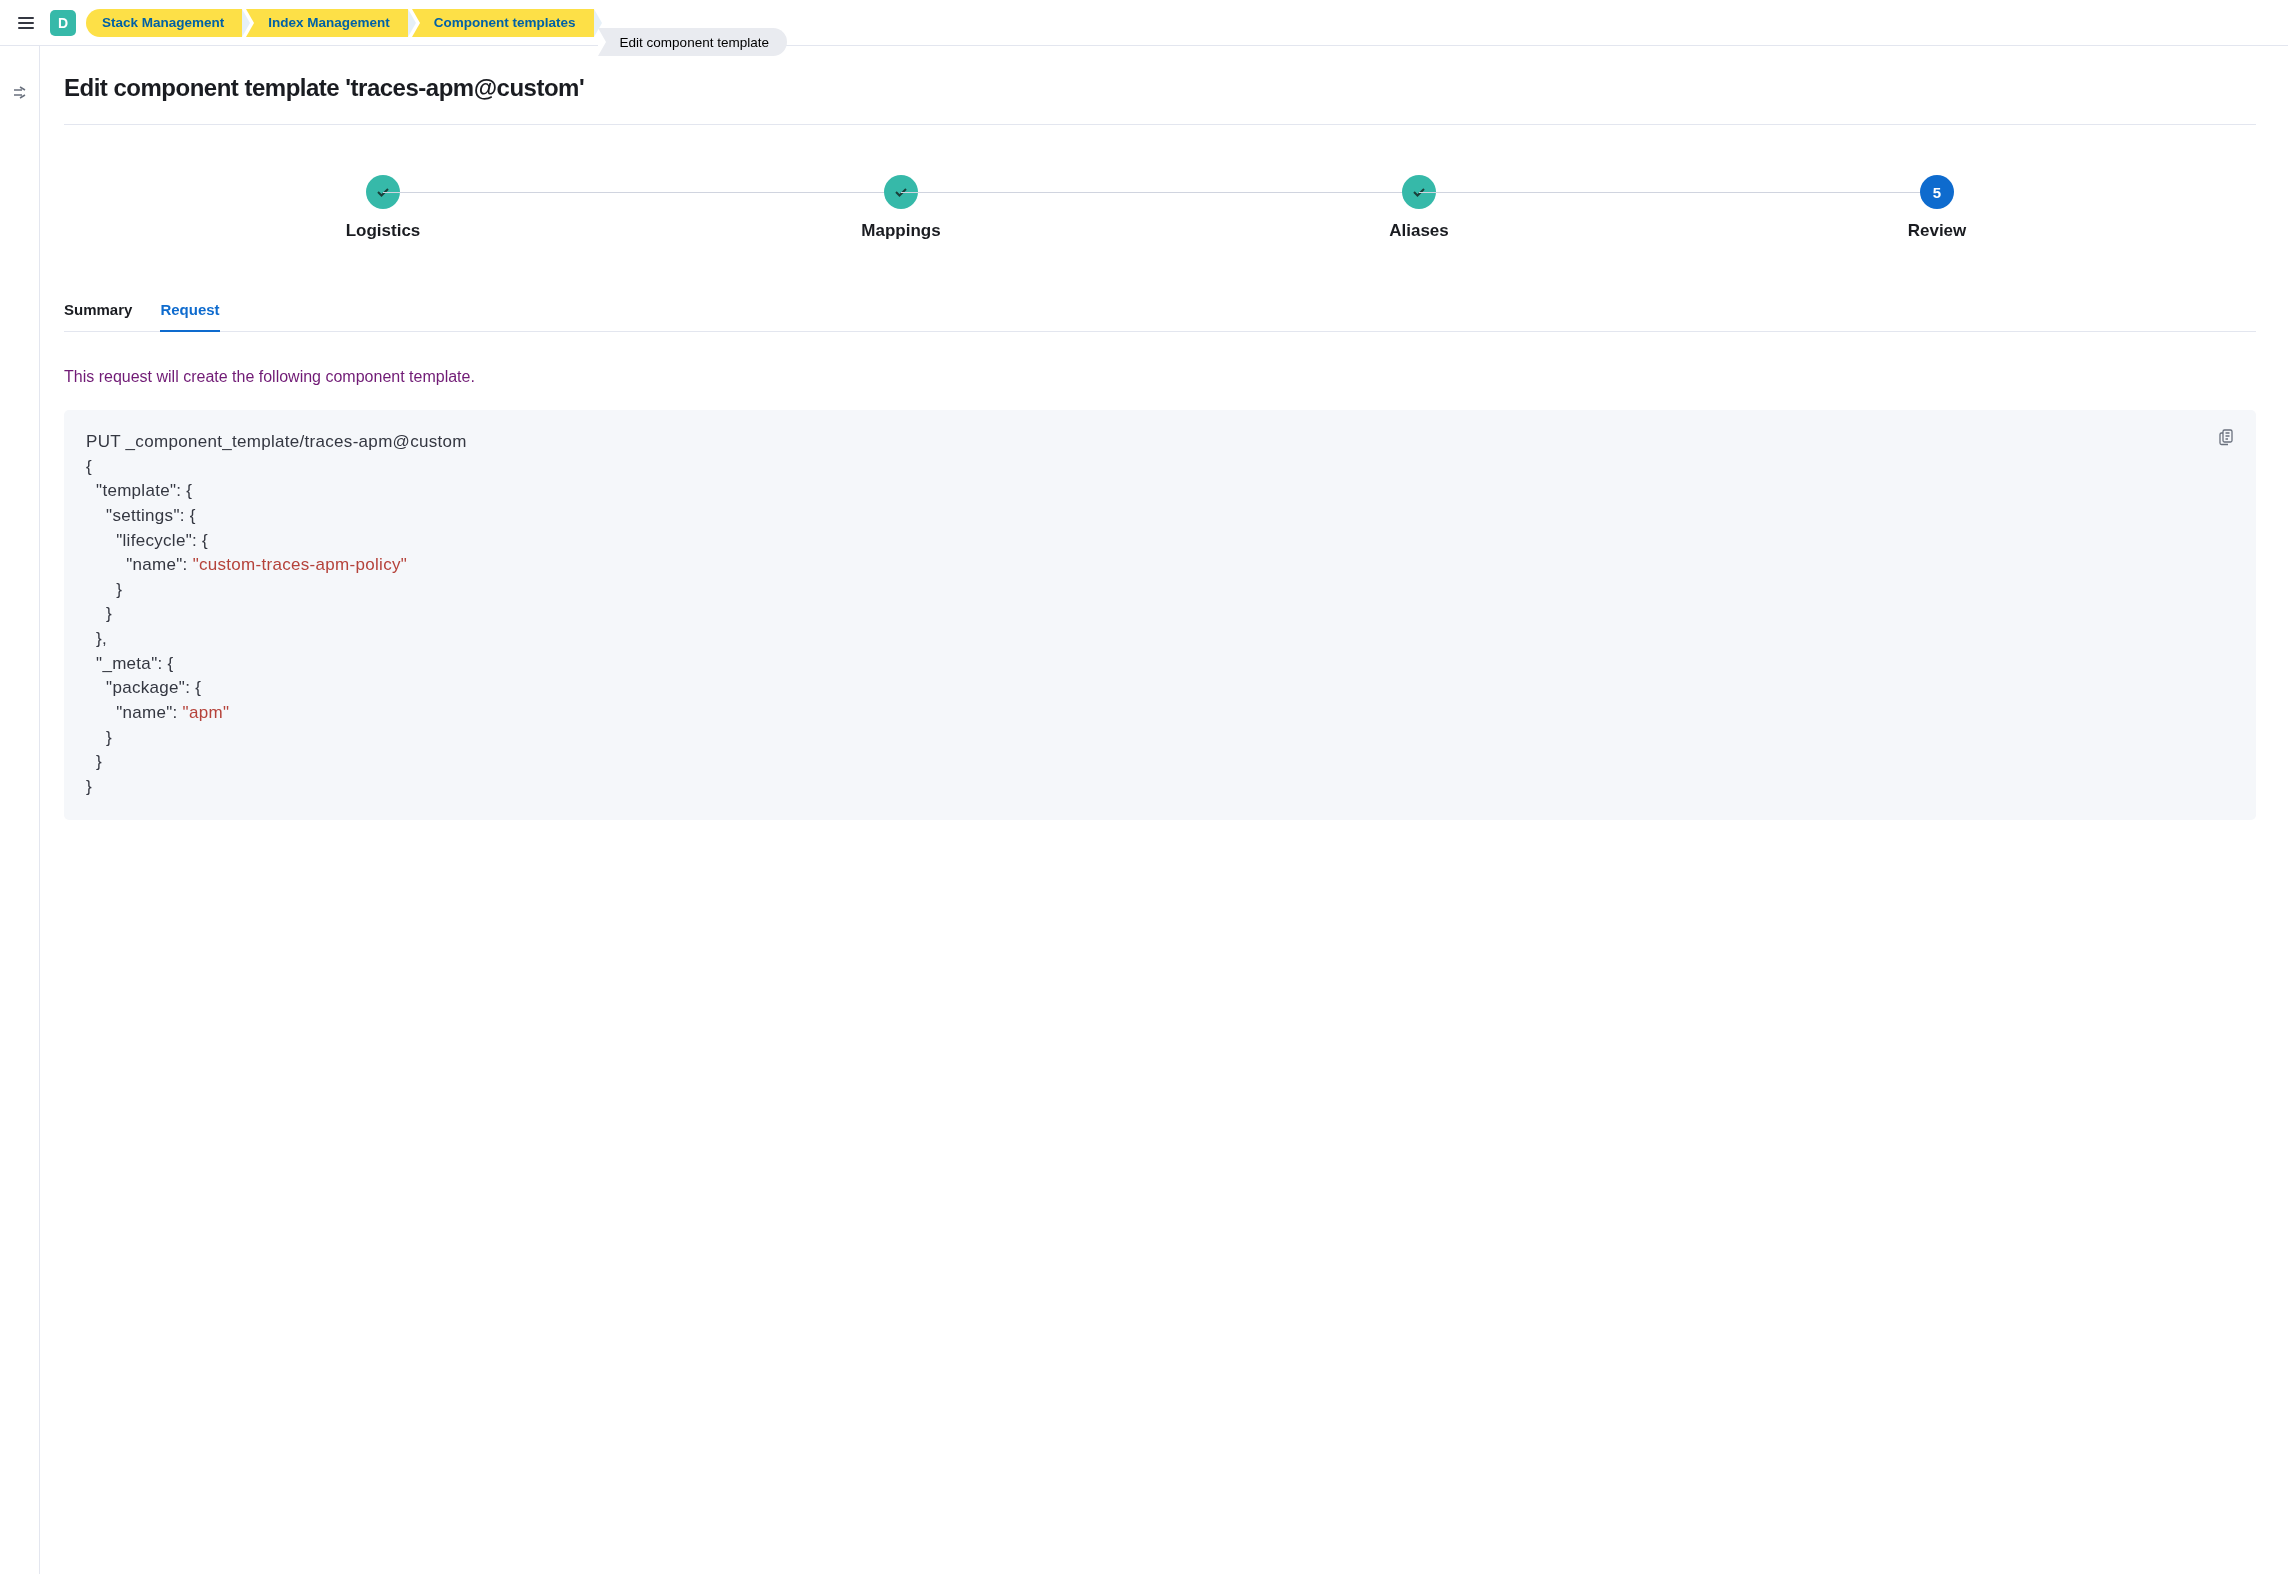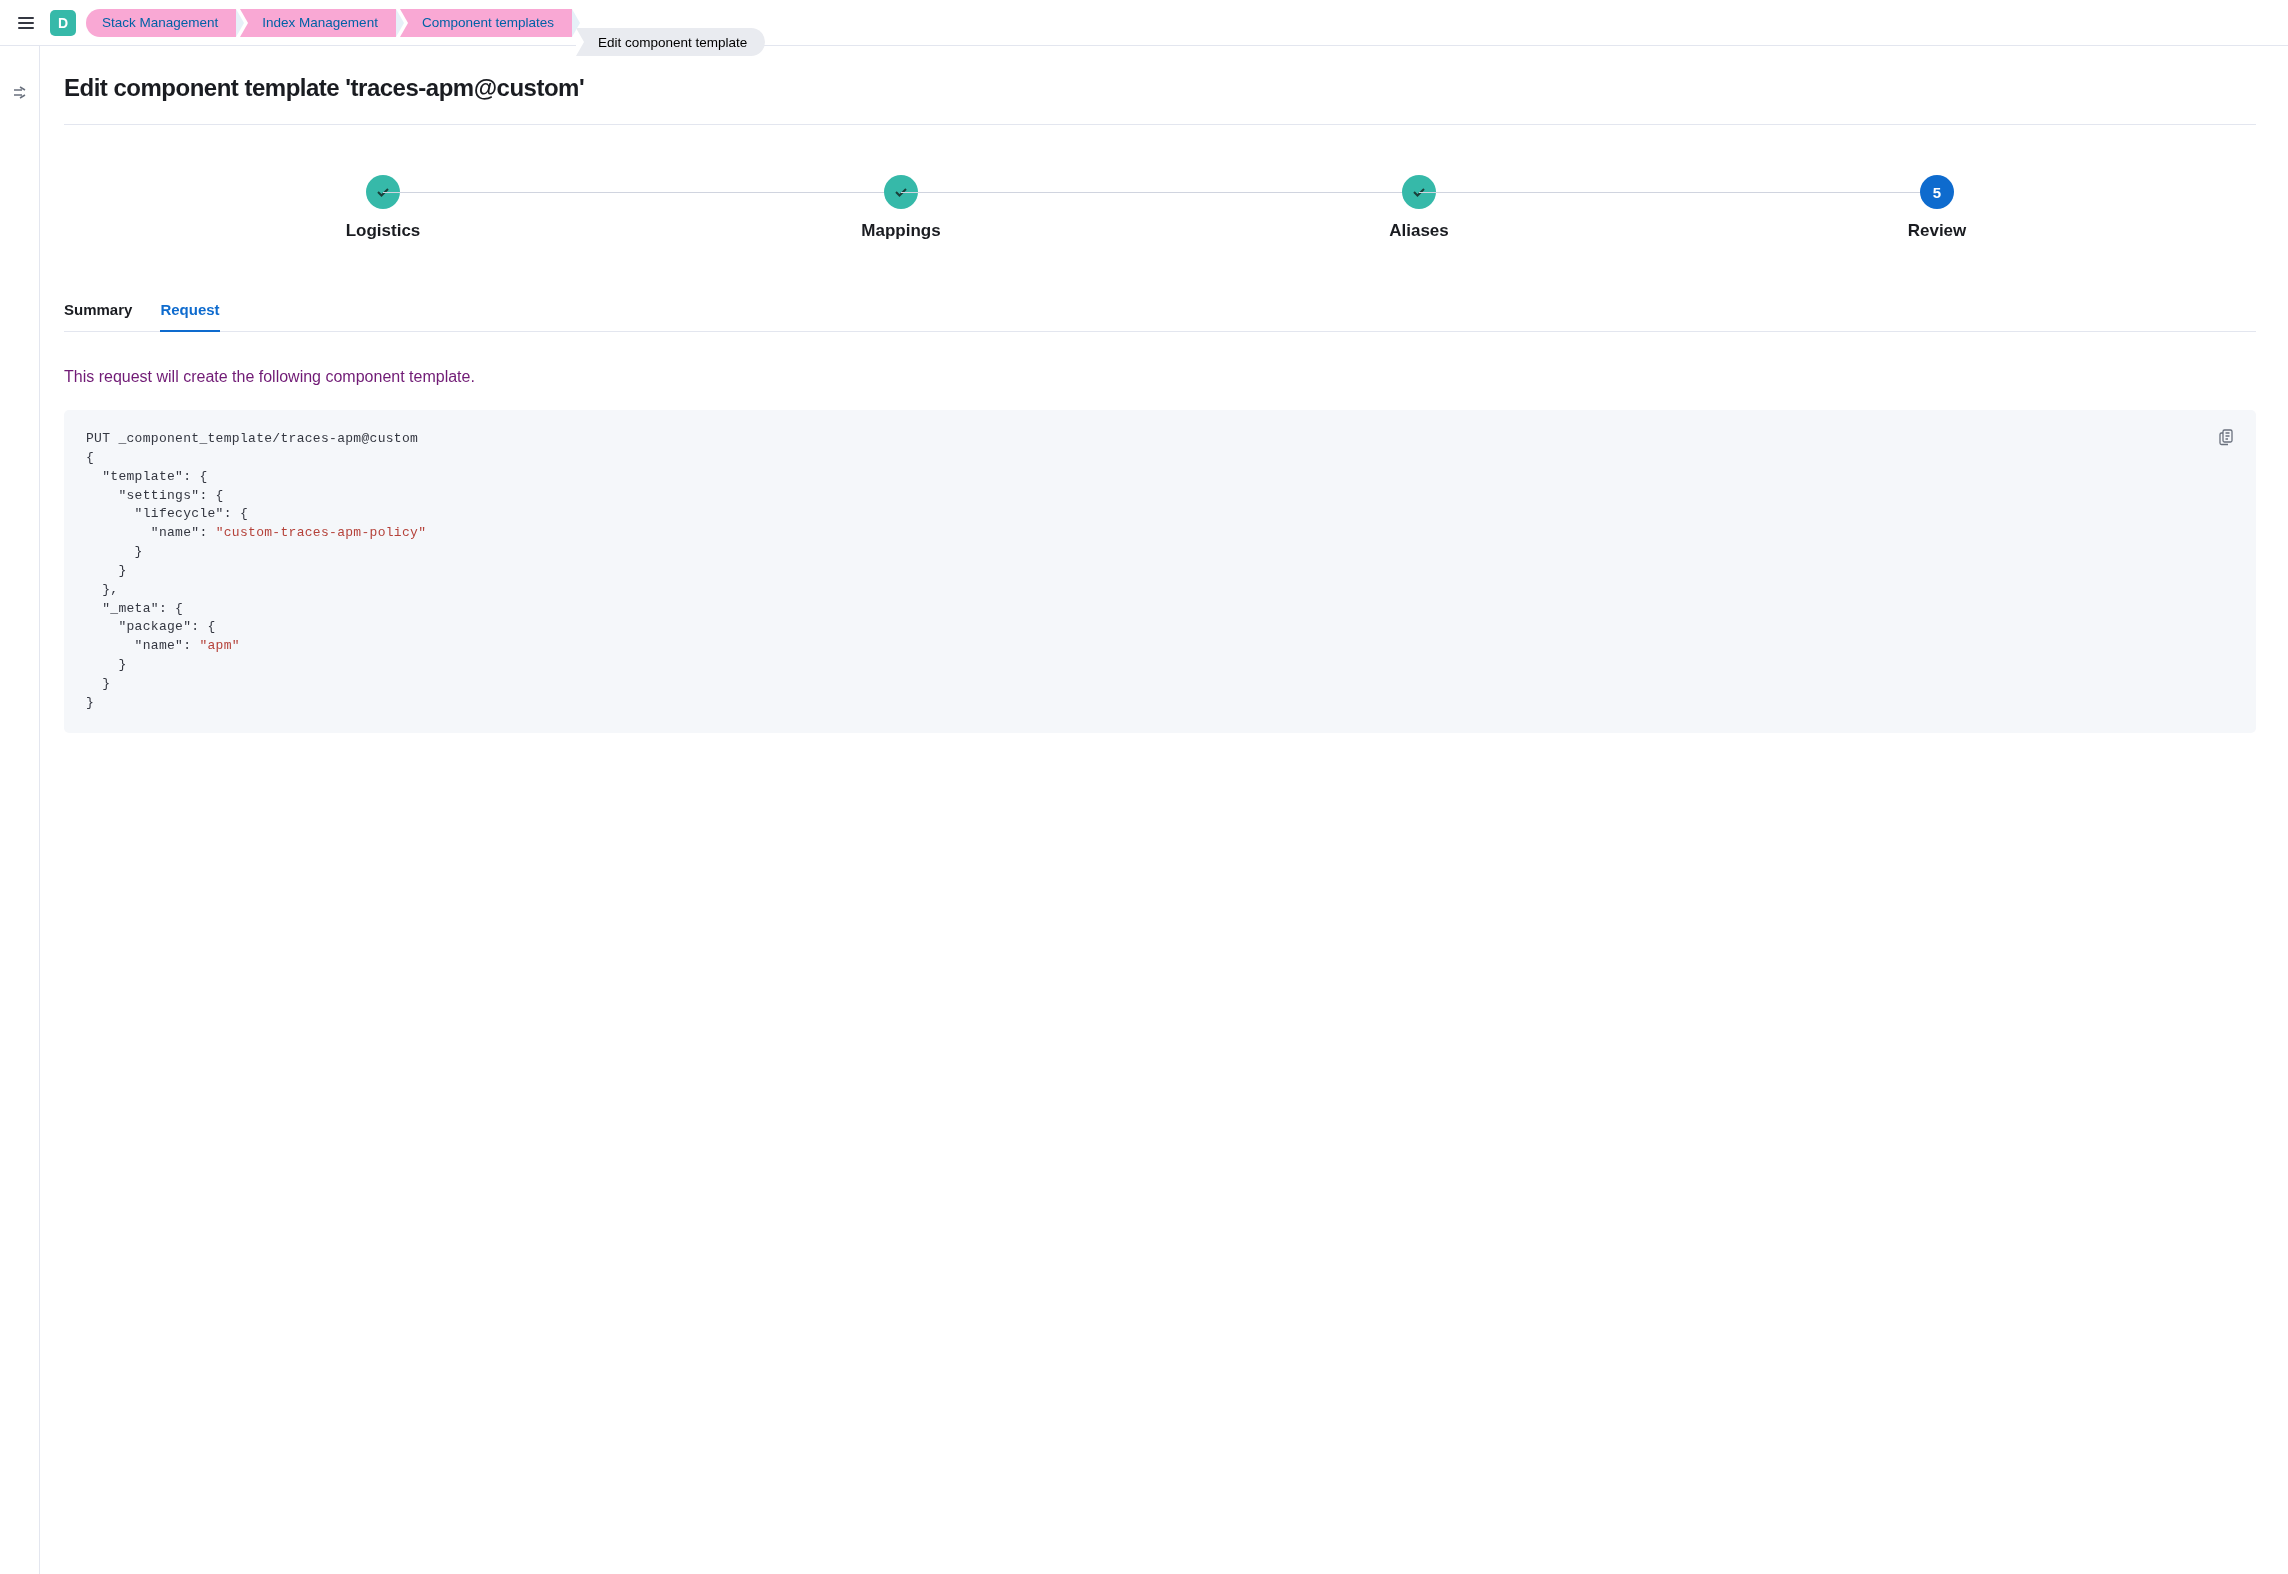--- a/index.html
+++ b/index.html
@@ -4,21 +4,21 @@
 <style>
   * { box-sizing: border-box; }
   html, body { margin: 0; padding: 0; font-family: -apple-system, BlinkMacSystemFont, "Segoe UI", Helvetica, Arial, sans-serif; color: #1a1c21; background: #fff; }
   
   .top-bar { display: flex; align-items: center; height: 46px; padding: 0 12px; border-bottom: 1px solid #e3e6ef; gap: 10px; }
   .hamburger { display: flex; flex-direction: column; gap: 3px; padding: 6px; cursor: pointer; }
   .hamburger span { width: 16px; height: 2px; background: #343741; border-radius: 1px; }
   .app-badge { width: 26px; height: 26px; background: #36b9a9; color: #fff; border-radius: 5px; display: flex; align-items: center; justify-content: center; font-weight: 700; font-size: 14px; }
   
   .breadcrumbs { display: flex; align-items: center; gap: 0; }
-  .crumb { position: relative; height: 28px; display: flex; align-items: center; padding: 0 18px 0 22px; font-size: 13.5px; font-weight: 400; color: #0061a6; background: #f9a8d4; margin-right: 4px; }
+  .crumb { position: relative; height: 28px; display: flex; align-items: center; padding: 0 18px 0 22px; font-size: 13.5px; font-weight: 700; color: #0061a6; background: #fde047; margin-right: 4px; }
   .crumb:first-child { border-top-left-radius: 14px; border-bottom-left-radius: 14px; padding-left: 16px; }
   .crumb::after { content: ""; position: absolute; right: -8px; top: 0; width: 0; height: 0; border-top: 14px solid transparent; border-bottom: 14px solid transparent; border-left: 8px solid #e6f0f8; z-index: 2; }
   .crumb::before { content: ""; position: absolute; left: 0; top: 0; width: 0; height: 0; border-top: 14px solid transparent; border-bottom: 14px solid transparent; border-left: 8px solid #fff; }
   .crumb:first-child::before { display: none; }
   .crumb.current { background: #e9ebf0; color: #000000; font-weight: 500; border-top-right-radius: 14px; border-bottom-right-radius: 14px; margin-top: 39px; }
   .crumb.current::after { display: none; }
   .crumb.current::before { border-left-color: #fff; }
   
   .layout { display: flex; min-height: calc(100vh - 46px); }
   .left-rail { width: 40px; border-right: 1px solid #e3e6ef; padding-top: 40px; display: flex; justify-content: center; }
@@ -38,21 +38,21 @@
   .step:last-child .step-line { display: none; }
   
   .section-title { font-size: 27px; font-weight: 700; margin: 0 0 28px 0; letter-spacing: -0.3px; }
   
   .tabs { display: flex; gap: 28px; border-bottom: 1px solid #e3e6ef; margin-bottom: 36px; }
   .tab { padding: 0 0 12px 0; font-size: 15px; font-weight: 700; cursor: pointer; border-bottom: 2px solid transparent; margin-bottom: -1px; }
   .tab.active { color: #0e6bce; border-bottom-color: #0e6bce; }
   
   .desc-text { font-size: 16px; color: #701a75; margin: 0 0 24px 0; }
   
-  .code-block { position: relative; background: #f5f7fa; border-radius: 5px; padding: 20px 22px; font-family: Liberation Mono, monospace; font-size: 13px; line-height: 1.45; color: #343741; letter-spacing: 0.3px; overflow: auto; }
+  .code-block { position: relative; background: #f5f7fa; border-radius: 5px; padding: 20px 22px; font-family: Liberation Sans, sans-serif; font-size: 17px; line-height: 1.45; color: #343741; letter-spacing: 0.3px; overflow: auto; }
   .code-block pre { margin: 0; white-space: pre; font-family: inherit; }
   .tok-str { color: #b5423a; }
   .tok-key { color: #343741; }
   .copy-btn { position: absolute; top: 14px; right: 16px; cursor: pointer; padding: 4px; }
   .copy-btn svg { stroke: #69707d; fill: none; }
   
   .actions { display: flex; align-items: center; gap: 32px; margin-top: 32px; }
   .btn-link { display: inline-flex; align-items: center; gap: 8px; color: #0e6bce; font-size: 15px; font-weight: 500; cursor: pointer; background: none; border: none; padding: 0; }
   .btn-primary { display: inline-flex; align-items: center; gap: 10px; background: #0e6bce; color: #fff; border: none; border-radius: 5px; padding: 11px 18px; font-size: 15px; font-weight: 500; cursor: pointer; }
   .btn-primary svg { stroke: #fff; }

